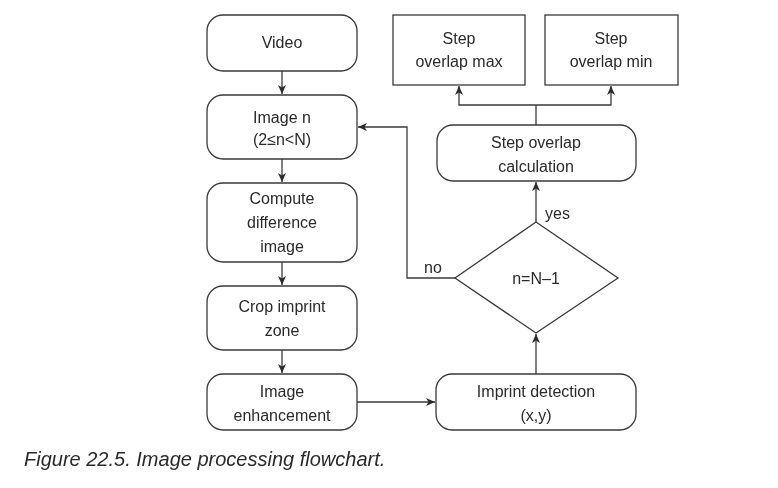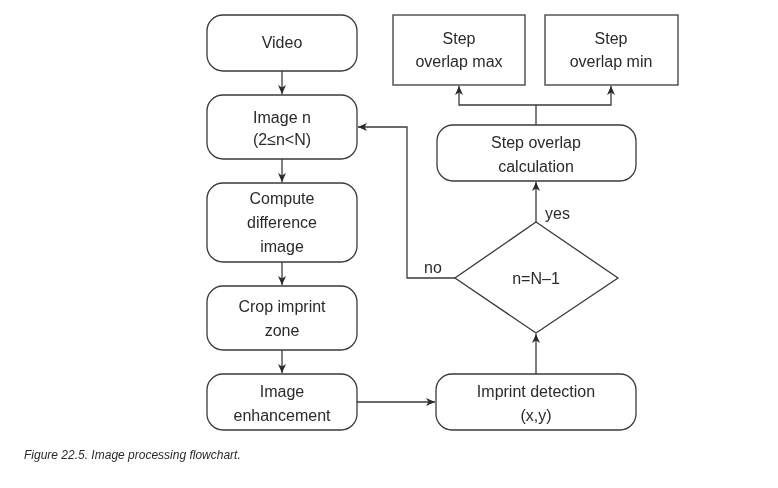--- a/index.html
+++ b/index.html
@@ -2,21 +2,21 @@
 <html><head>
 <meta charset="utf-8">
 <style>
   html, body { margin: 0; padding: 0; background: #ffffff; }
   body { width: 778px; height: 488px; position: relative; overflow: hidden; font-family: "Liberation Sans", "DejaVu Sans", sans-serif; }
   #diagram { position: absolute; left: 0; top: 0; }
   .node-text { font-family: "Liberation Sans", "DejaVu Sans", sans-serif; font-size: 16px; fill: #2a2a2a; }
   .label-text { font-family: "Liberation Sans", "DejaVu Sans", sans-serif; font-size: 16px; fill: #2a2a2a; }
   .box { fill: #ffffff; stroke: #3a3a3a; stroke-width: 1.3; }
   .line { fill: none; stroke: #3a3a3a; stroke-width: 1.3; }
-  .caption { position: absolute; left: 24px; top: 448px; font-size: 12px; font-style: italic; color: #2a2a2a; font-family: "Liberation Sans", "DejaVu Sans", sans-serif; }
+  .caption { position: absolute; left: 24px; top: 448px; font-size: 20px; font-style: italic; color: #2a2a2a; font-family: "Liberation Sans", "DejaVu Sans", sans-serif; }
 </style>
 </head>
 <body>
 
 <svg id="diagram" width="778" height="488" viewBox="0 0 778 488" xmlns="http://www.w3.org/2000/svg">
   <defs>
     <marker id="arr" markerWidth="10" markerHeight="10" refX="9" refY="5" orient="auto" markerUnits="userSpaceOnUse">
       <path d="M0,1 L9,5 L0,9 L2.5,5 Z" fill="#2a2a2a"></path>
     </marker>
   </defs>

